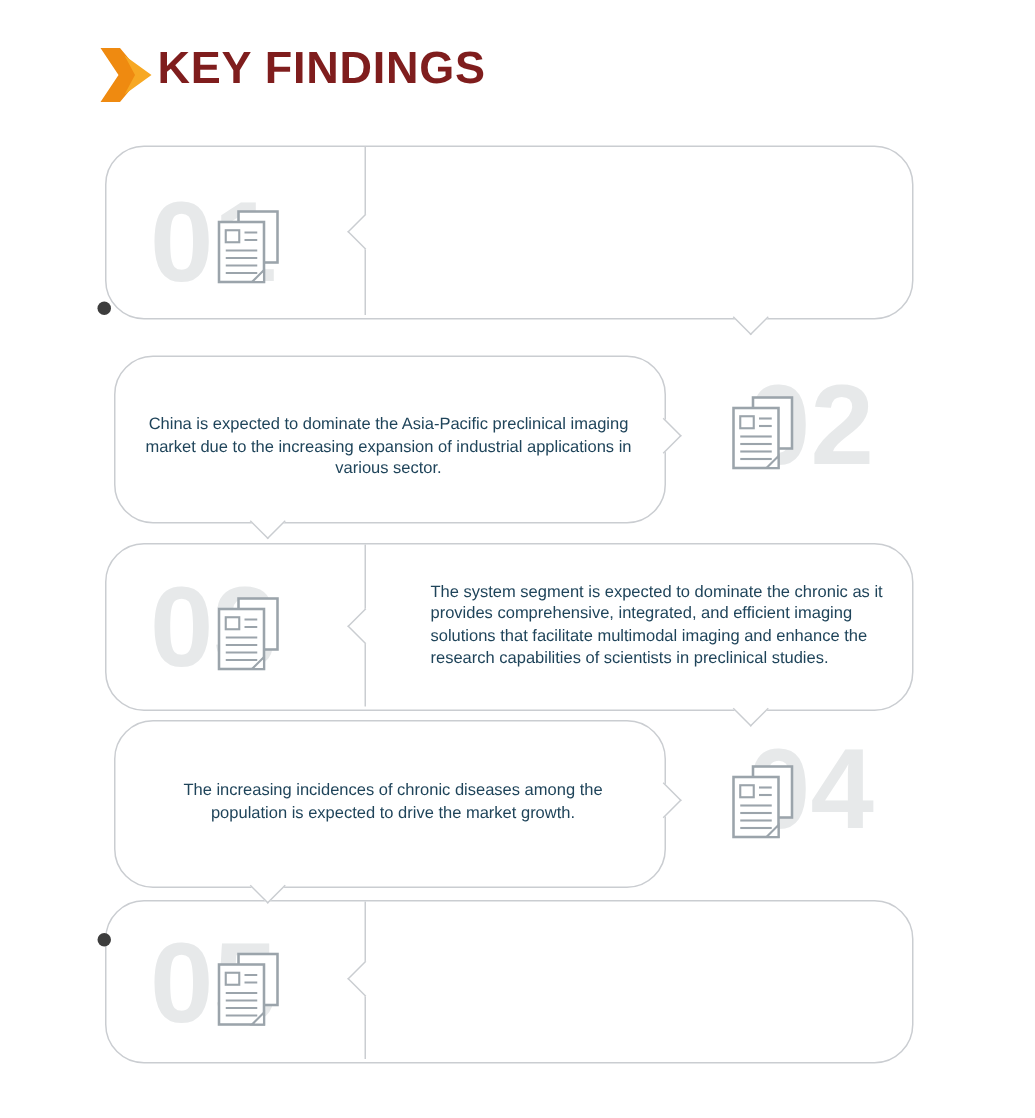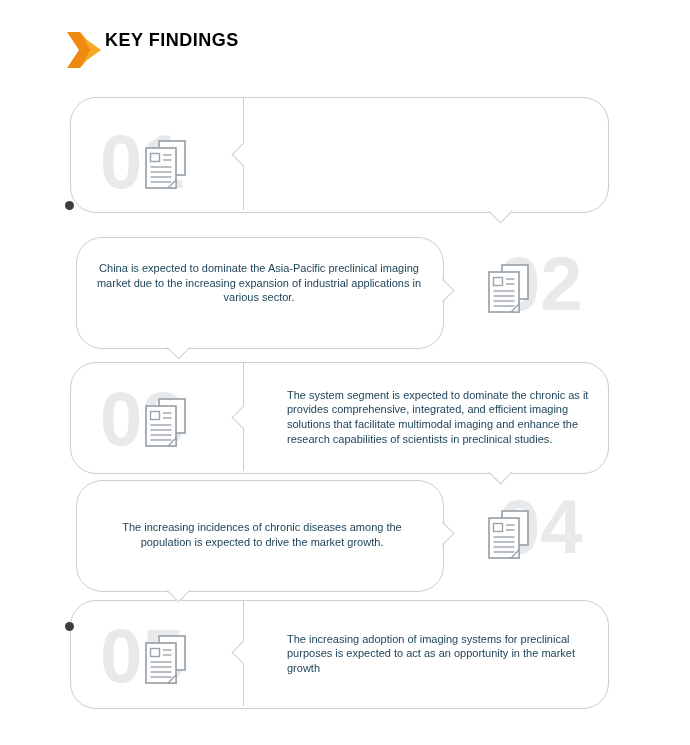--- a/index.html
+++ b/index.html
@@ -1,22 +1,22 @@
 <!DOCTYPE html>
 <html><head>
 <meta charset="utf-8">
 <style>
   html,body{margin:0;padding:0;background:#ffffff;}
   #canvas{position:relative;width:690px;height:745px;background:#ffffff;
           font-family:"Liberation Sans",sans-serif;overflow:hidden;}
 
   
   .logo{position:absolute;left:66px;top:31px;}
-  .title{position:absolute;left:105px;top:31px;font-size:18px;font-weight:800;
-         color:#000000;letter-spacing:.5px;line-height:1;text-align:center;}
+  .title{position:absolute;left:105px;top:31px;font-size:30px;font-weight:800;
+         color:#7f1d1d;letter-spacing:.5px;line-height:1;text-align:center;}
   .subtitle{position:absolute;left:108px;top:62px;display:flex;align-items:center;gap:5px;margin-top:48px;}
   .subtitle-text{font-size:9.5px;letter-spacing:4.2px;color:#9fa8ae;font-weight:700;}
   .subtitle-dot{width:5px;height:5px;border-radius:50%;background:#143c4f;}
 
   
   .bubble{position:absolute;border:1px solid #cacdd1;border-radius:26px;background:#ffffff;}
   .divider{position:absolute;width:0;border-left:1px solid #cacdd1;z-index:1;}
   .diamond{position:absolute;width:16px;height:16px;background:#ffffff;
            transform:rotate(45deg);z-index:4;}
   .tail-left {border-left:1px solid #cacdd1;border-bottom:1px solid #cacdd1;}
@@ -82,21 +82,21 @@
       <line x1="13.5" y1="36" x2="34.5" y2="36"></line>
       <line x1="13.5" y1="41" x2="34.5" y2="41"></line>
       <line x1="13.5" y1="46" x2="34.5" y2="46"></line>
     </g>
     <path d="M39,52 L31,52 L39,44 Z" fill="#ffffff" stroke="#9ba4ab" stroke-width="1.4"></path>
   </svg>
 
   <div class="bubble" style="left:76px;top:237px;width:366px;height:110px;"></div>
   <div class="diamond tail-right" style="left:434px;top:282px;"></div>
   <div class="diamond tail-down" style="left:170px;top:339px;"></div>
-  <div class="txt center" style="left:93px;top:237px;width:332px;height:92px;">
+  <div class="txt center" style="left:93px;top:252px;width:332px;height:92px;">
     <span>China is expected to dominate the Asia-Pacific preclinical imaging market due to the increasing expansion of industrial applications in various sector.</span>
   </div>
 
   <div class="bubble" style="left:70px;top:362px;width:537px;height:110px;"></div>
   <div class="divider" style="left:243px;top:363px;height:108px;"></div>
   <div class="diamond tail-left" style="left:235px;top:409px;"></div>
   <div class="diamond tail-down" style="left:492px;top:464px;"></div>
   <div class="num" style="left:100px;top:381px;">03</div>
   <svg class="doc-icon" style="left:137px;top:394px;" width="58" height="58" viewBox="0 0 58 58">
     <g fill="#ffffff" stroke="#9ba4ab" stroke-width="1.7">
@@ -156,18 +156,15 @@
       <rect x="13.5" y="17.5" width="9" height="8"></rect>
       <line x1="26" y1="19" x2="34.5" y2="19"></line>
       <line x1="26" y1="24" x2="34.5" y2="24"></line>
       <line x1="13.5" y1="31" x2="34.5" y2="31"></line>
       <line x1="13.5" y1="36" x2="34.5" y2="36"></line>
       <line x1="13.5" y1="41" x2="34.5" y2="41"></line>
       <line x1="13.5" y1="46" x2="34.5" y2="46"></line>
     </g>
     <path d="M39,52 L31,52 L39,44 Z" fill="#ffffff" stroke="#9ba4ab" stroke-width="1.4"></path>
   </svg>
-  <div class="txt" style="left:287px;top:600px;width:320px;height:107px;">
-    <span>The increasing adoption of imaging systems for preclinical purposes is expected to act as an opportunity in the market growth</span>
-  </div>
   <div class="dot" style="left:65px;top:622px;"></div>
 
 </div>
 
 </body></html>

